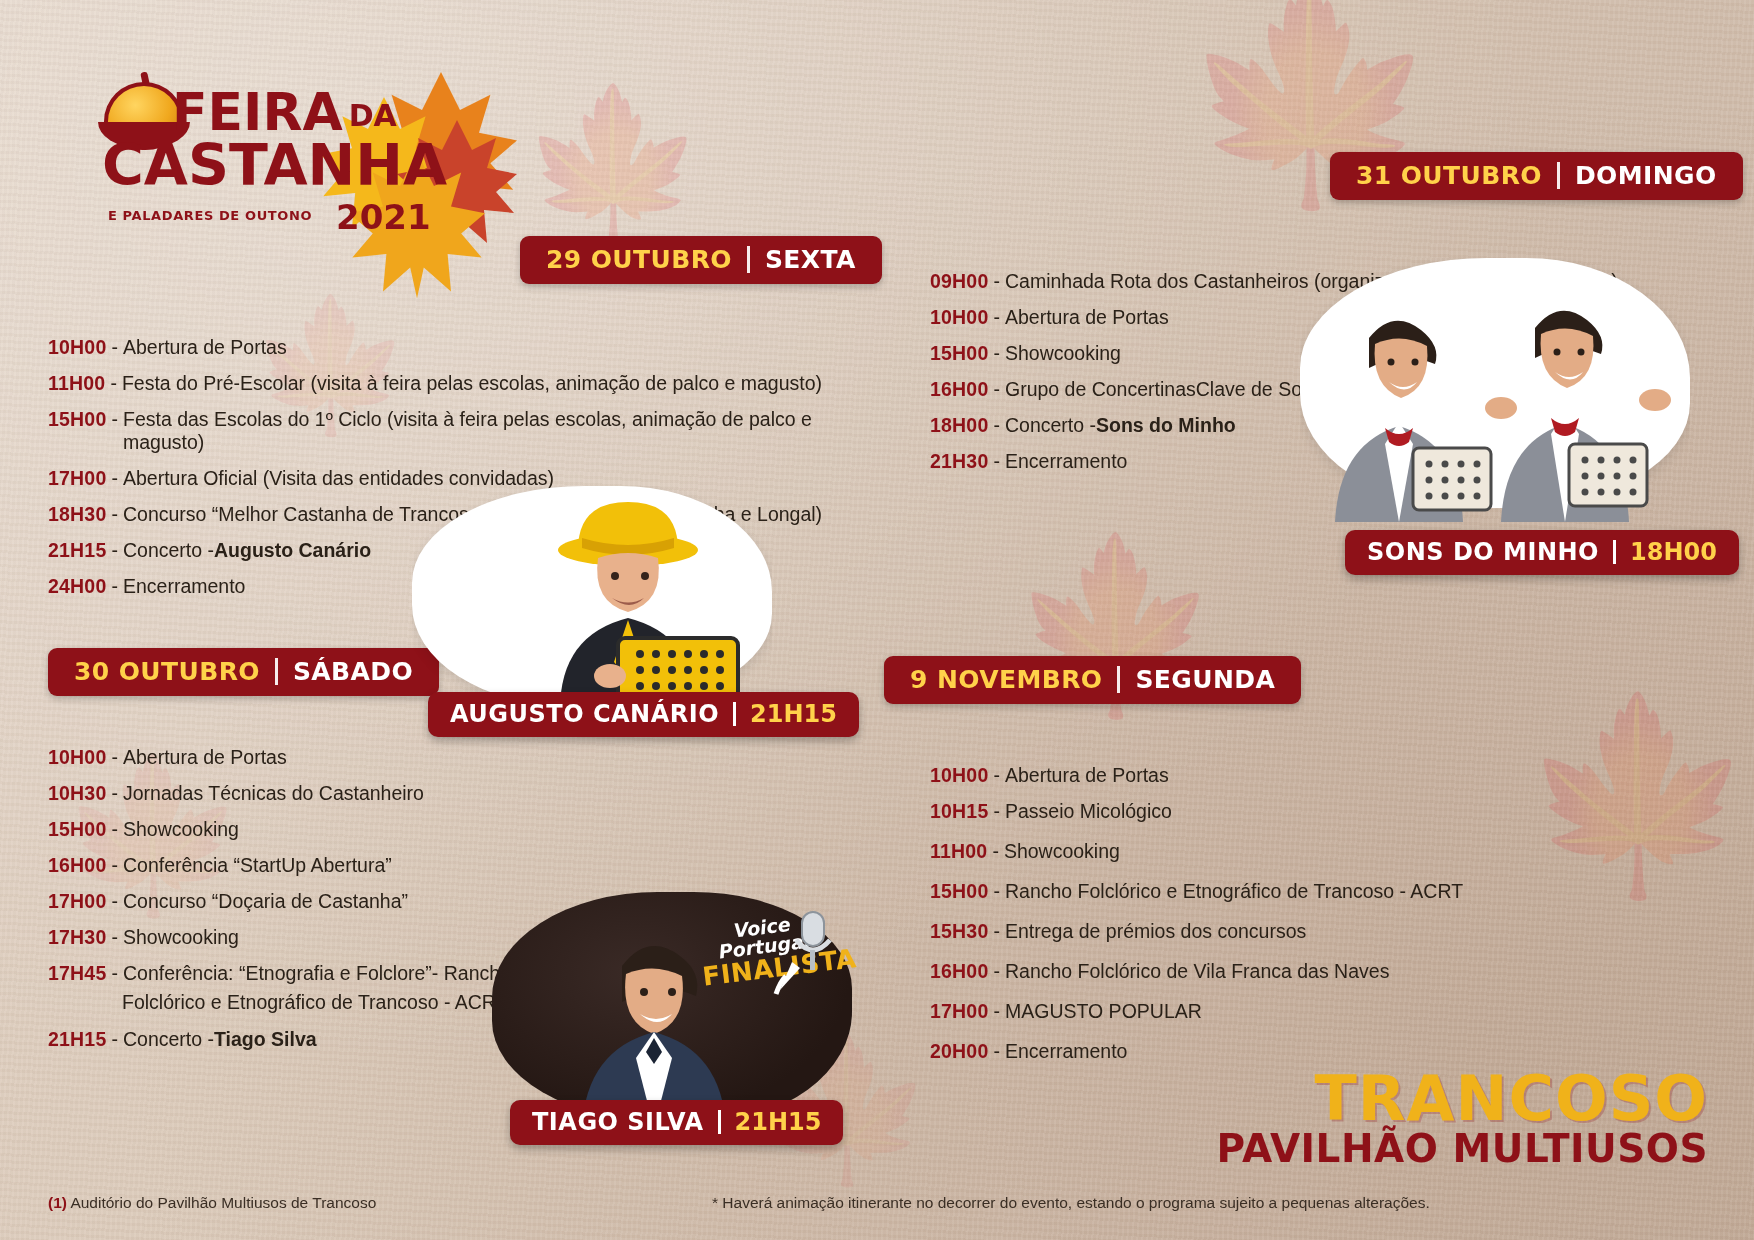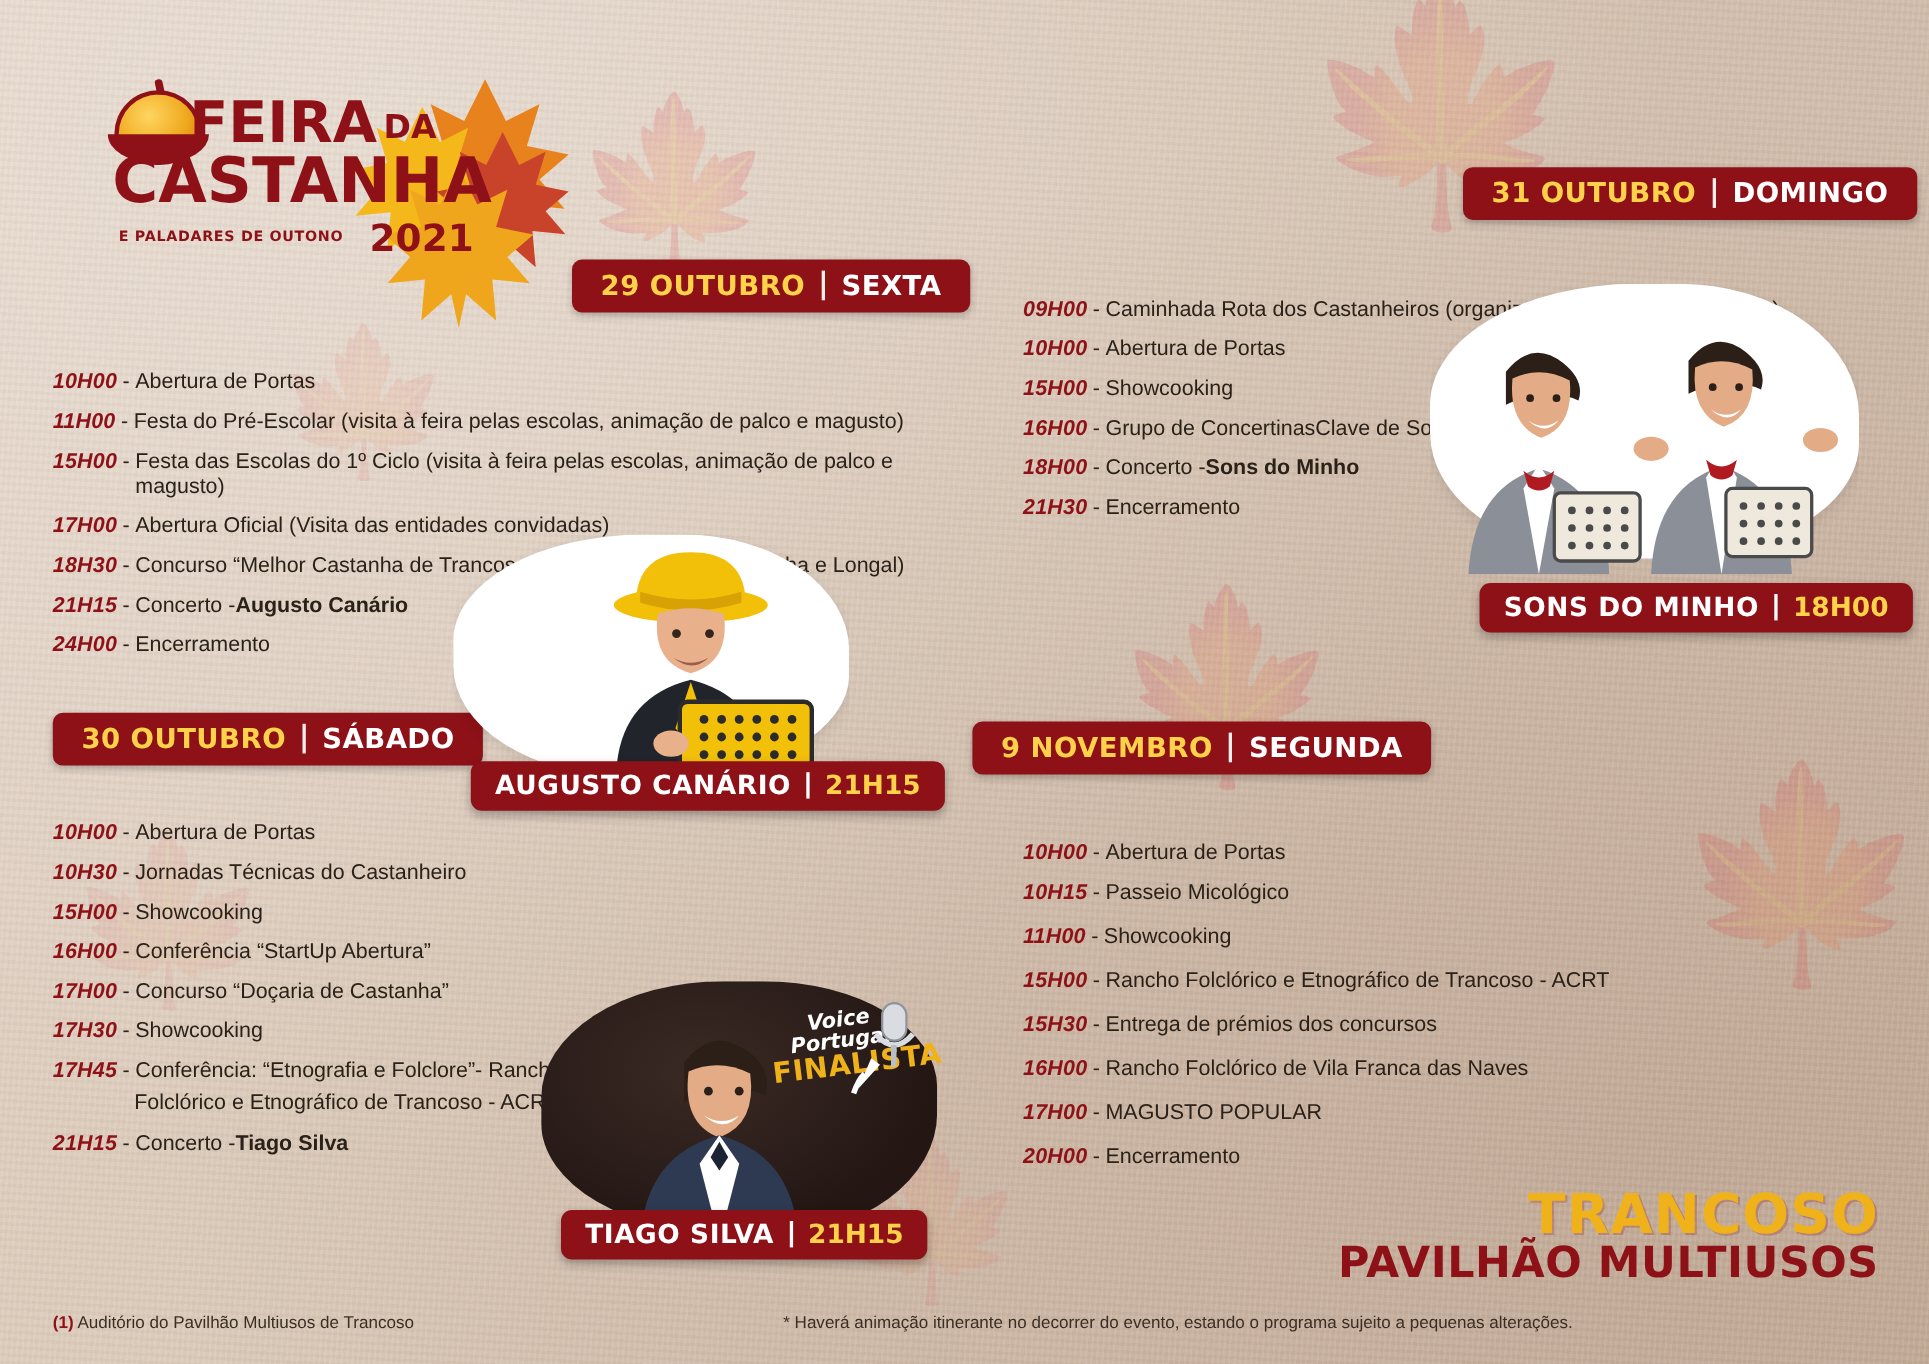--- a/index.html
+++ b/index.html
@@ -82,21 +82,20 @@
     margin-bottom: 13px;
     font-size: 19.5px;
     color: #2a2118;
   }
   .sched .time {
     color: #8e1118;
     font-weight: bold;
     flex: 0 0 auto;
     margin-right: 5px;
     letter-spacing: .2px;
-    font-style: italic;
   }
   .sched .dash { color: #2a2118; margin-right: 5px; }
   .sched .txt { color: #2a2118; }
   .sched .row.cont { margin-top: -7px; }
   .sched .row.cont .txt { margin-left: 74px; }
   sup { font-size: 12px; color: #8e1118; }
 
   
   .artist {
     position: absolute;
@@ -209,21 +208,21 @@
     font-weight: bold;
     color: #8e1118;
     font-size: 20px;
     letter-spacing: .3px;
     margin-bottom: 4px;
   }
   #trancoso .tbig {
     font-family: "DejaVu Sans", sans-serif;
     font-weight: bold;
     color: #f0b21a;
-    font-size: 50px;
+    font-size: 62px;
     letter-spacing: 1px;
     line-height: .92;
     text-shadow: 2px 2px 0 rgba(142,17,24,0.25);
   }
   #trancoso .tsub {
     font-family: "DejaVu Sans", sans-serif;
     font-weight: bold;
     color: #8e1118;
     font-size: 39px;
     letter-spacing: .5px;

